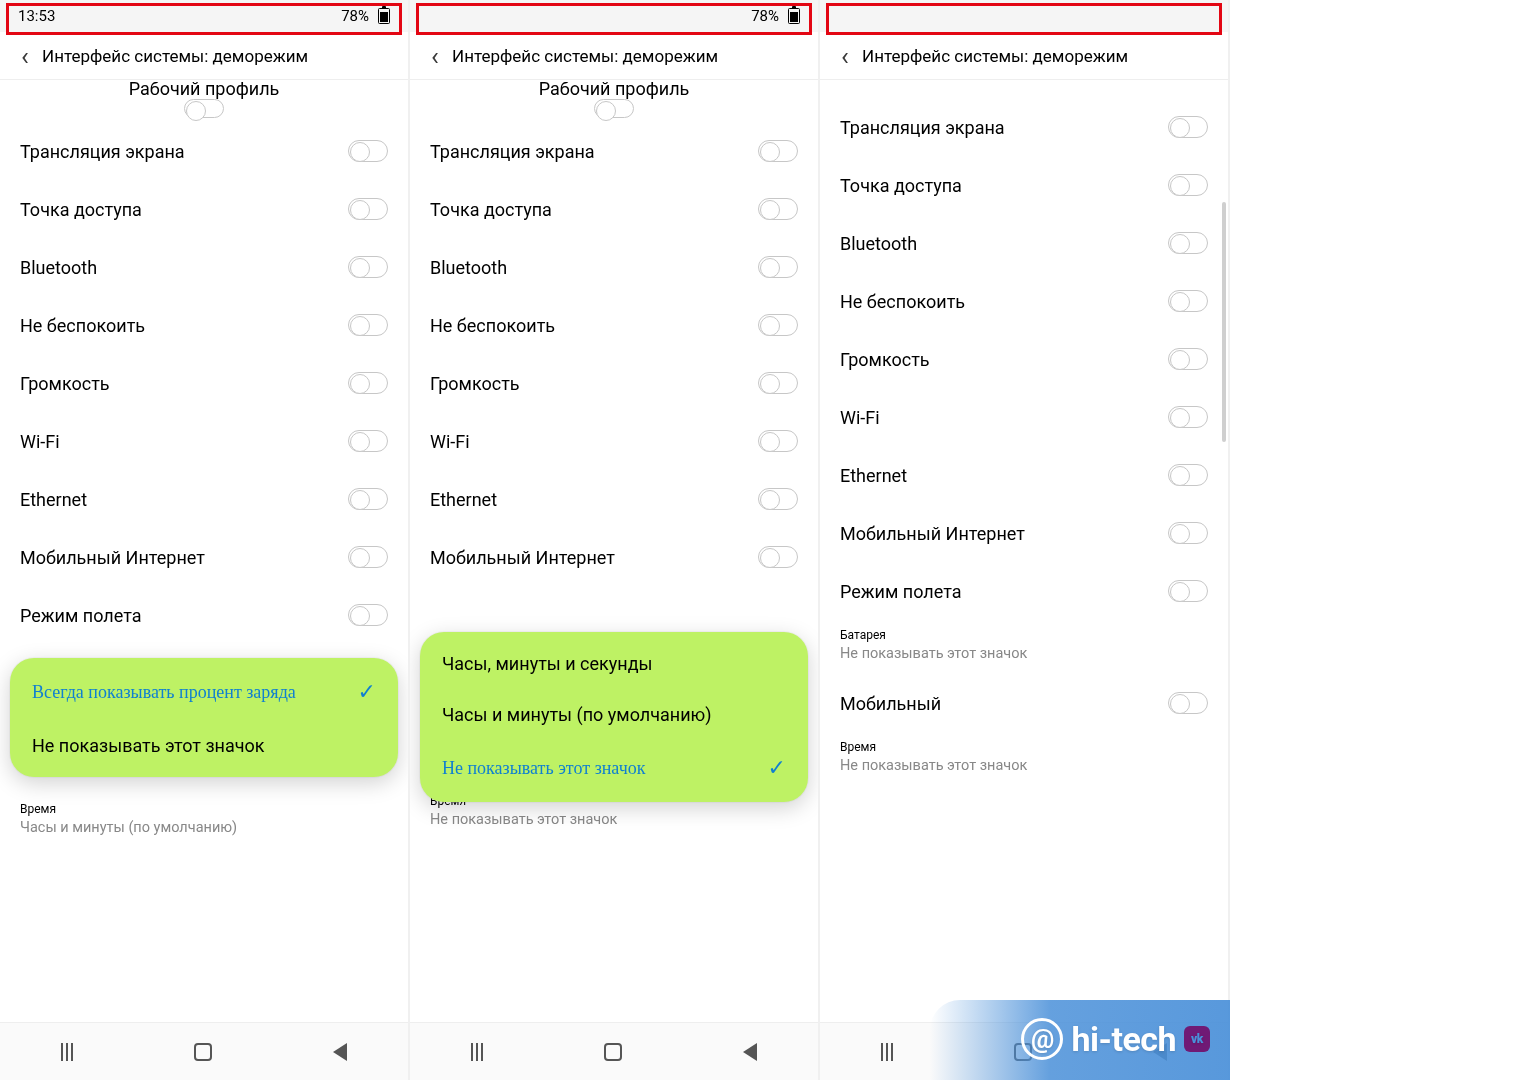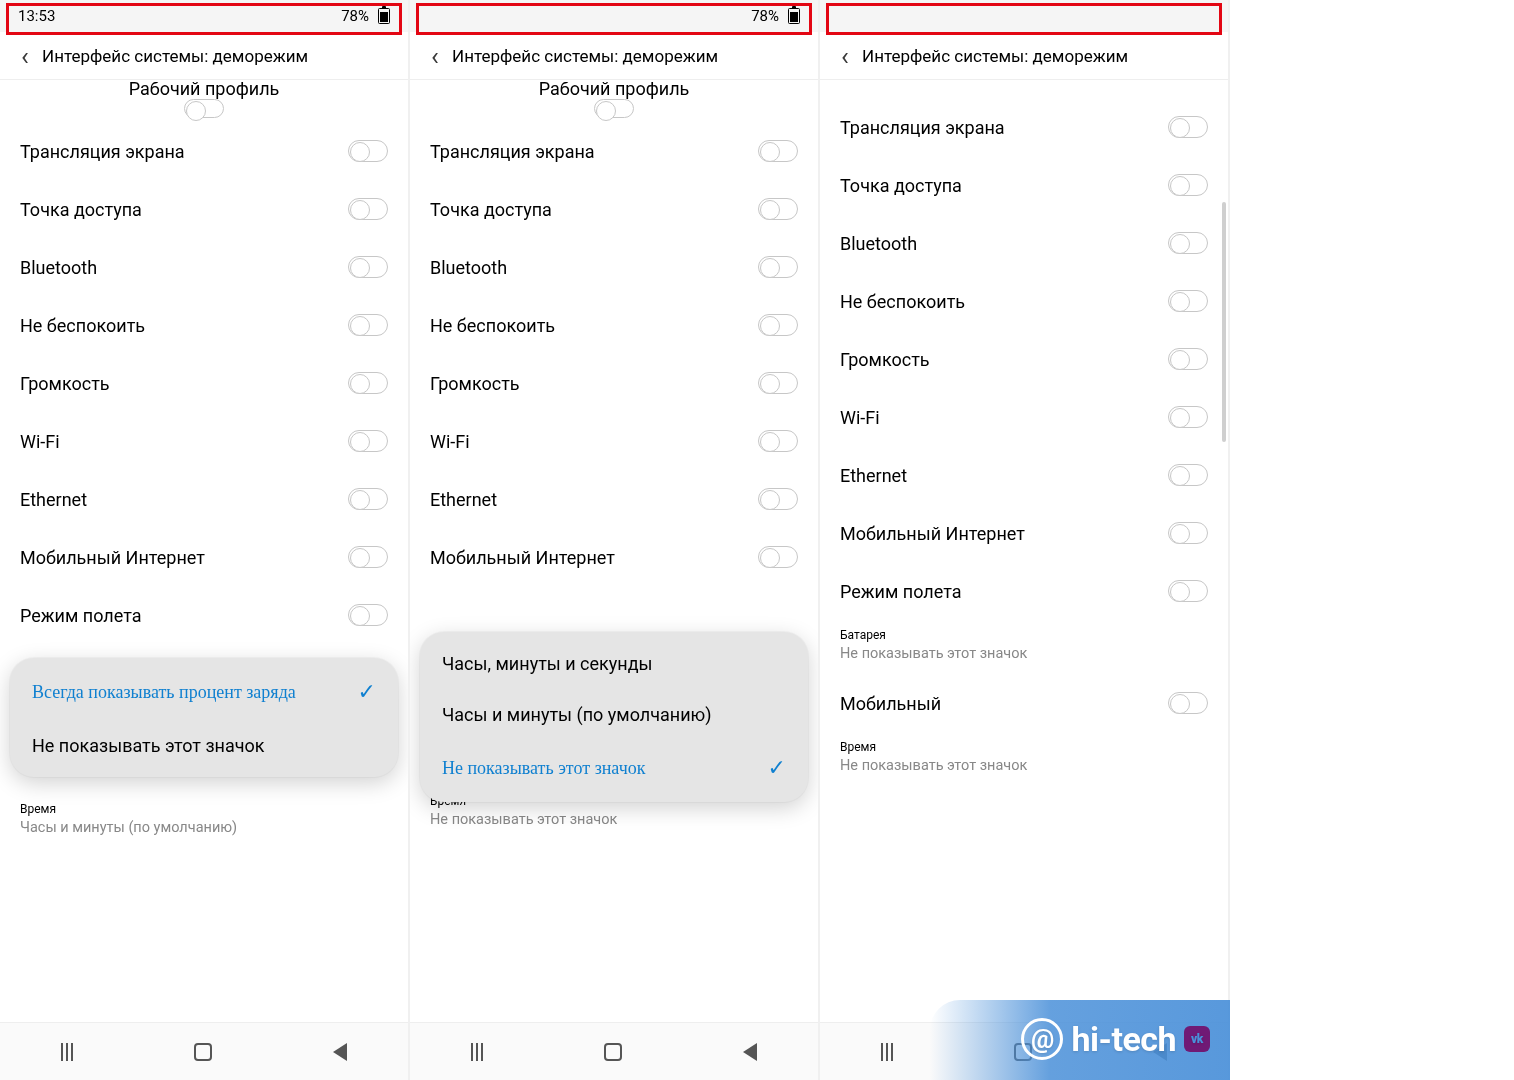--- a/index.html
+++ b/index.html
@@ -31,21 +31,21 @@
   .row-sub .s { font-size:14.5px; color:#888; }
 
   
   .toggle { width:40px; height:22px; border:1.5px solid #c7c7c7; border-radius:12px; position:relative; background:#fff; }
   .toggle::after { content:""; position:absolute; top:1px; left:1px; width:18px; height:18px; border-radius:50%; background:#fff; border:1px solid #c7c7c7; }
   .cut-top .row:first-child { height:40px;flex-direction:column; }
   .cut-top .row:first-child .label { transform:translateY(-4px); }
   .cut-top .row:first-child .toggle { transform:translateY(-4px); }
 
   
-  .popup { position:absolute; left:10px; right:10px; background:#e5e5e5; border-radius:24px; box-shadow:0 6px 22px rgba(0,0,0,0.18),0 0 0 1px rgba(0,0,0,0.03); padding:6px 0; }
+  .popup { position:absolute; left:10px; right:10px; background:#bef264; border-radius:24px; box-shadow:0 6px 22px rgba(0,0,0,0.18),0 0 0 1px rgba(0,0,0,0.03); padding:6px 0; }
   .popup .prow { padding:15px 22px; display:flex; align-items:center; justify-content:space-between; font-size:18px; color:#000; }
   .popup .prow.selected { color:#1080d0;font-family:Liberation Serif, serif; }
   .check { color:#1080d0; font-size:22px; }
 
   
   .navbar { position:absolute; bottom:0; left:0; right:0; height:58px; display:flex; align-items:center; justify-content:space-around; background:#fafafa; border-top:1px solid #eee; }
   .nav-recent { display:flex; gap:3px; }
   .nav-recent span { width:2px; height:18px; background:#555; }
   .nav-home { width:18px; height:18px; border:2px solid #555; border-radius:4px; }
   .nav-back { width:0; height:0; border-top:9px solid transparent; border-bottom:9px solid transparent; border-right:14px solid #555; }

